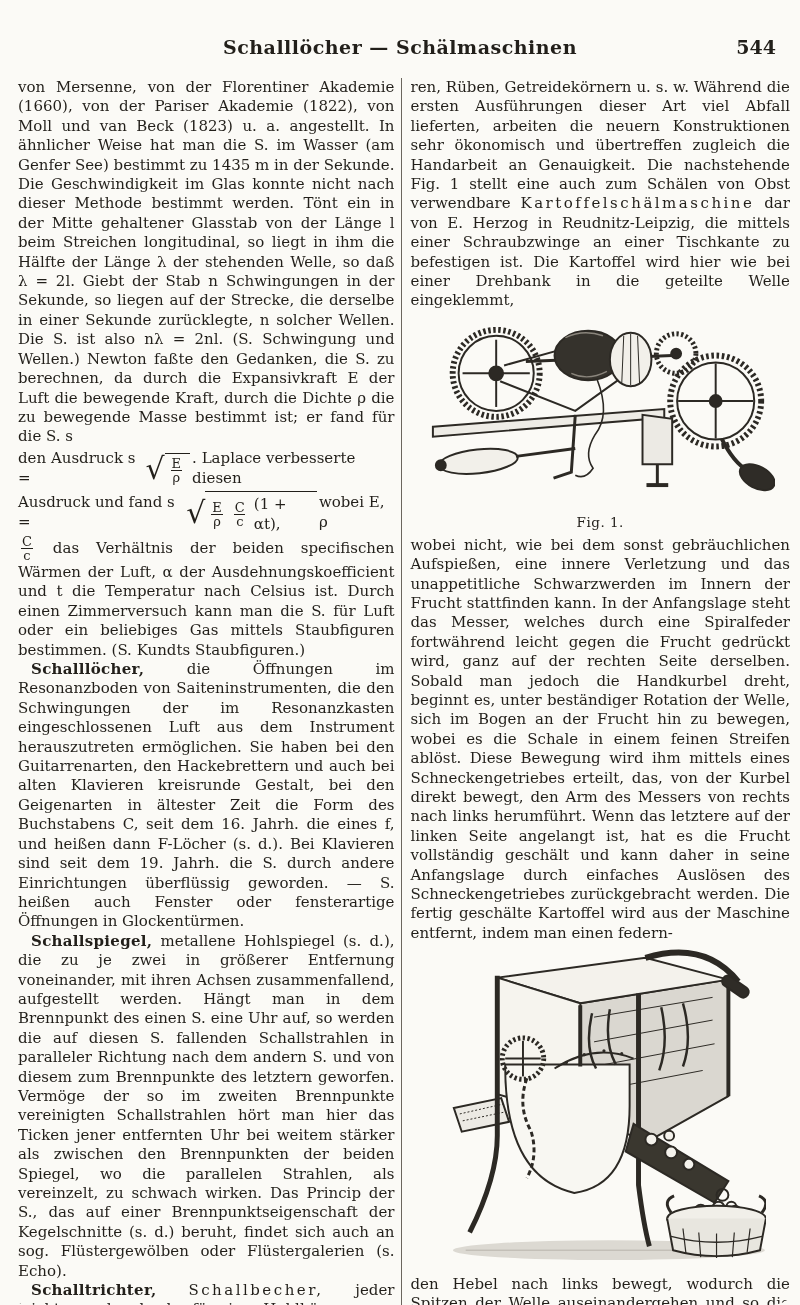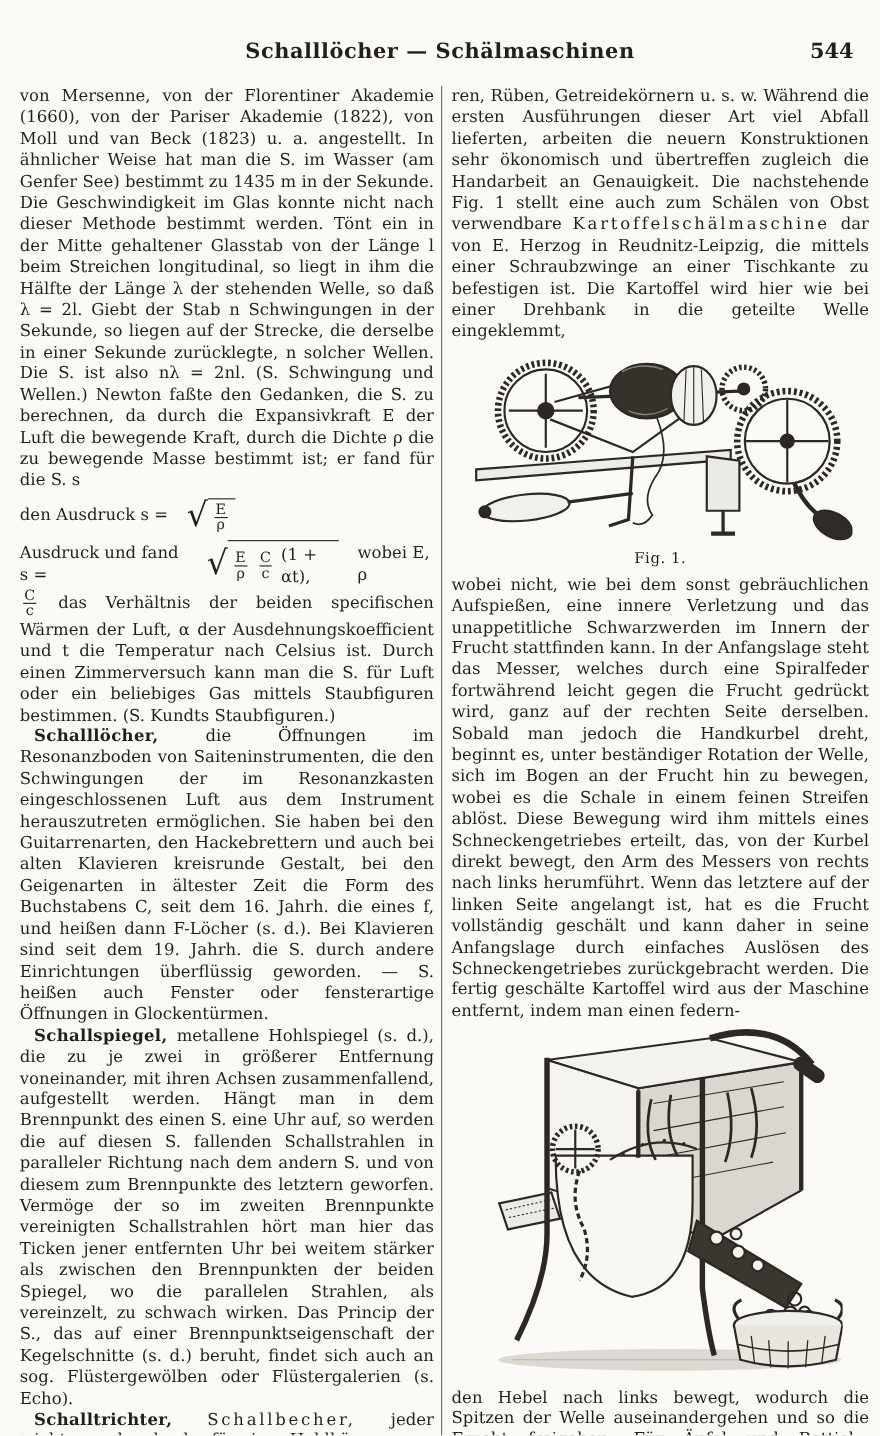--- a/index.html
+++ b/index.html
@@ -52,21 +52,21 @@
   }
   p{margin:0;}
   p.entry{text-indent:13px;}
   p.cont{text-indent:0;}
   b.lead{font-weight:bold;letter-spacing:0.3px;}
   .sperr{letter-spacing:2.5px;}
   
   .formula-line{
     display:flex;
     align-items:center;
-    gap:17px;
+    gap:2px;
     min-height:44px;
     text-align:left;
   }
   .sqrt{display:inline-flex;align-items:center;}
   .sqrt-sign{font-size:30px;line-height:1;font-weight:normal;}
   .radicand{
     border-top:1.6px solid #221f1a;
     display:inline-flex;
     align-items:center;
     gap:5px;
@@ -78,21 +78,21 @@
     align-items:center;
     line-height:1.05;
     font-size:13px;
     vertical-align:middle;
     margin:0 2px;
   }
   .frac .den{border-top:1px solid #221f1a;padding:0 2px;}
   .frac .num{padding:0 2px;}
   
   figure{margin:5px 0 3px;text-align:center;}
-  figcaption{font-size:13.5px;margin-top:2px;letter-spacing:0.5px;}
+  figcaption{font-size:13.5px;margin-top:16px;letter-spacing:0.5px;}
   svg{display:inline-block;}
 </style>
 </head>
 <body>
 
 <div class="page">
 
   <header>
     <span class="head-title">Schalllöcher — Schälmaschinen</span>
     <span class="page-num">544</span>
@@ -108,20 +108,21 @@
         <span>den Ausdruck s =</span>
         <span class="sqrt">
           <span class="sqrt-sign">√</span>
           <span class="radicand">
             <span class="frac">
               <span class="num">E</span>
               <span class="den">ρ</span>
             </span>
           </span>
         </span>
+        <span>.  Laplace verbesserte diesen</span>
       </div>
 
       <div class="formula-line">
         <span>Ausdruck und fand s =</span>
         <span class="sqrt">
           <span class="sqrt-sign">√</span>
           <span class="radicand">
             <span class="frac">
               <span class="num">E</span>
               <span class="den">ρ</span>

